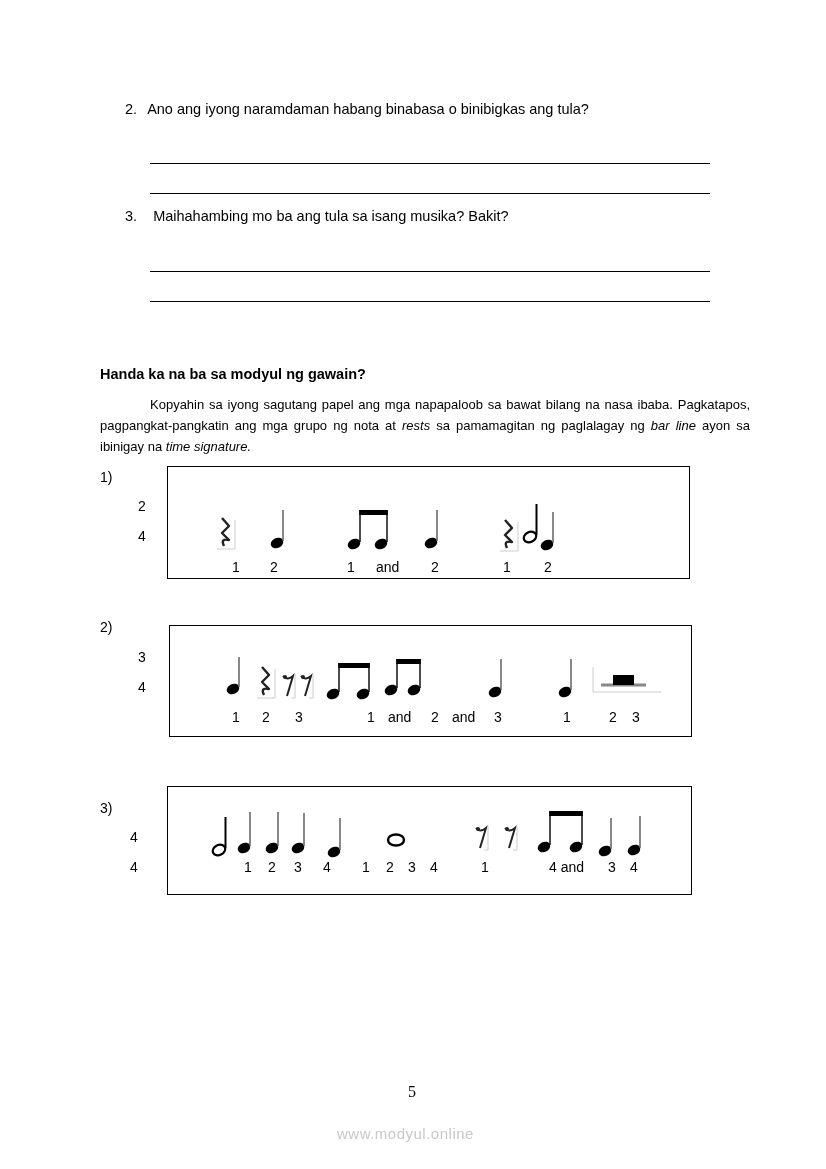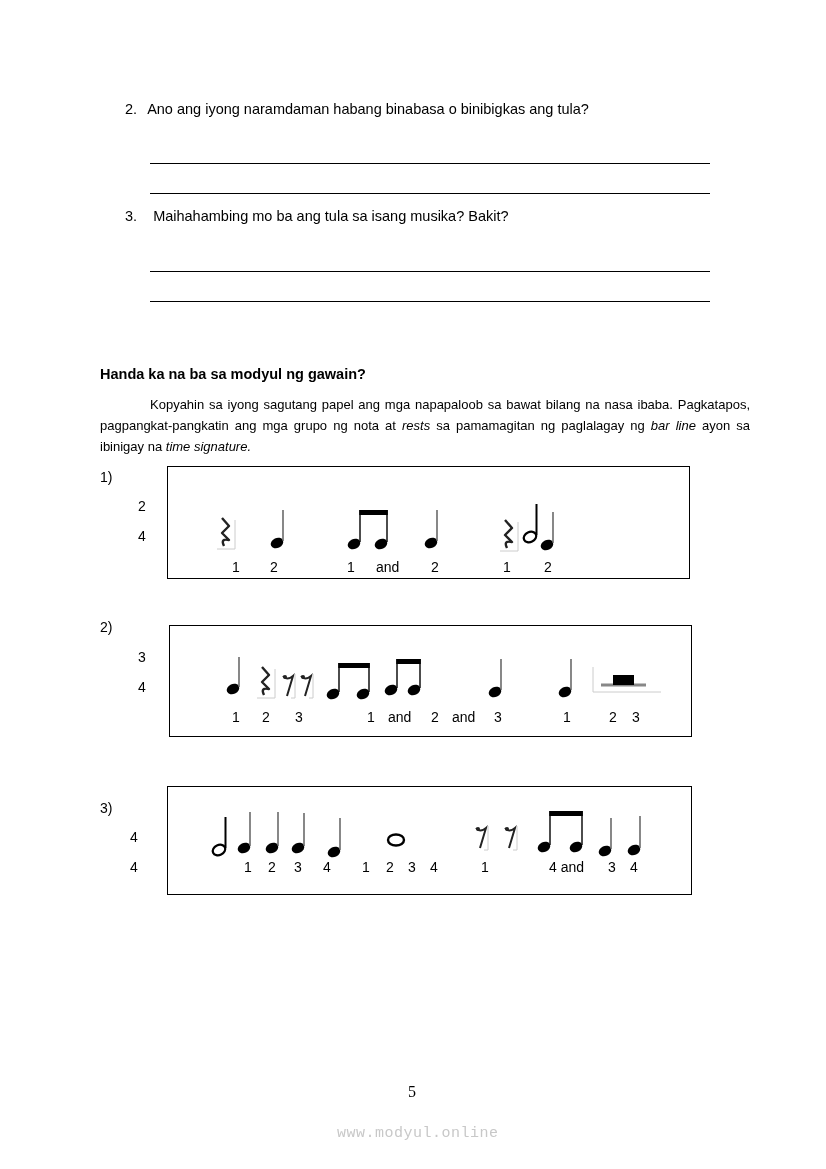--- a/index.html
+++ b/index.html
@@ -150,13 +150,13 @@
 <div class="cnt" style="left:362px;top:859px;">1</div>
 <div class="cnt" style="left:386px;top:859px;">2</div>
 <div class="cnt" style="left:408px;top:859px;">3</div>
 <div class="cnt" style="left:430px;top:859px;">4</div>
 <div class="cnt" style="left:481px;top:859px;">1</div>
 <div class="cnt" style="left:549px;top:859px;">4 and</div>
 <div class="cnt" style="left:608px;top:859px;">3</div>
 <div class="cnt" style="left:630px;top:859px;">4</div>
 
 <div class="abs pagenum" style="left:408px;top:1083px;">5</div>
-<div class="abs wm" style="left:337px;top:1125px;font-family:Liberation Mono, monospace;">www.modyul.online</div>
+<div class="abs wm" style="left:337px;top:1125px;">www.modyul.online</div>
 
 </body></html>

